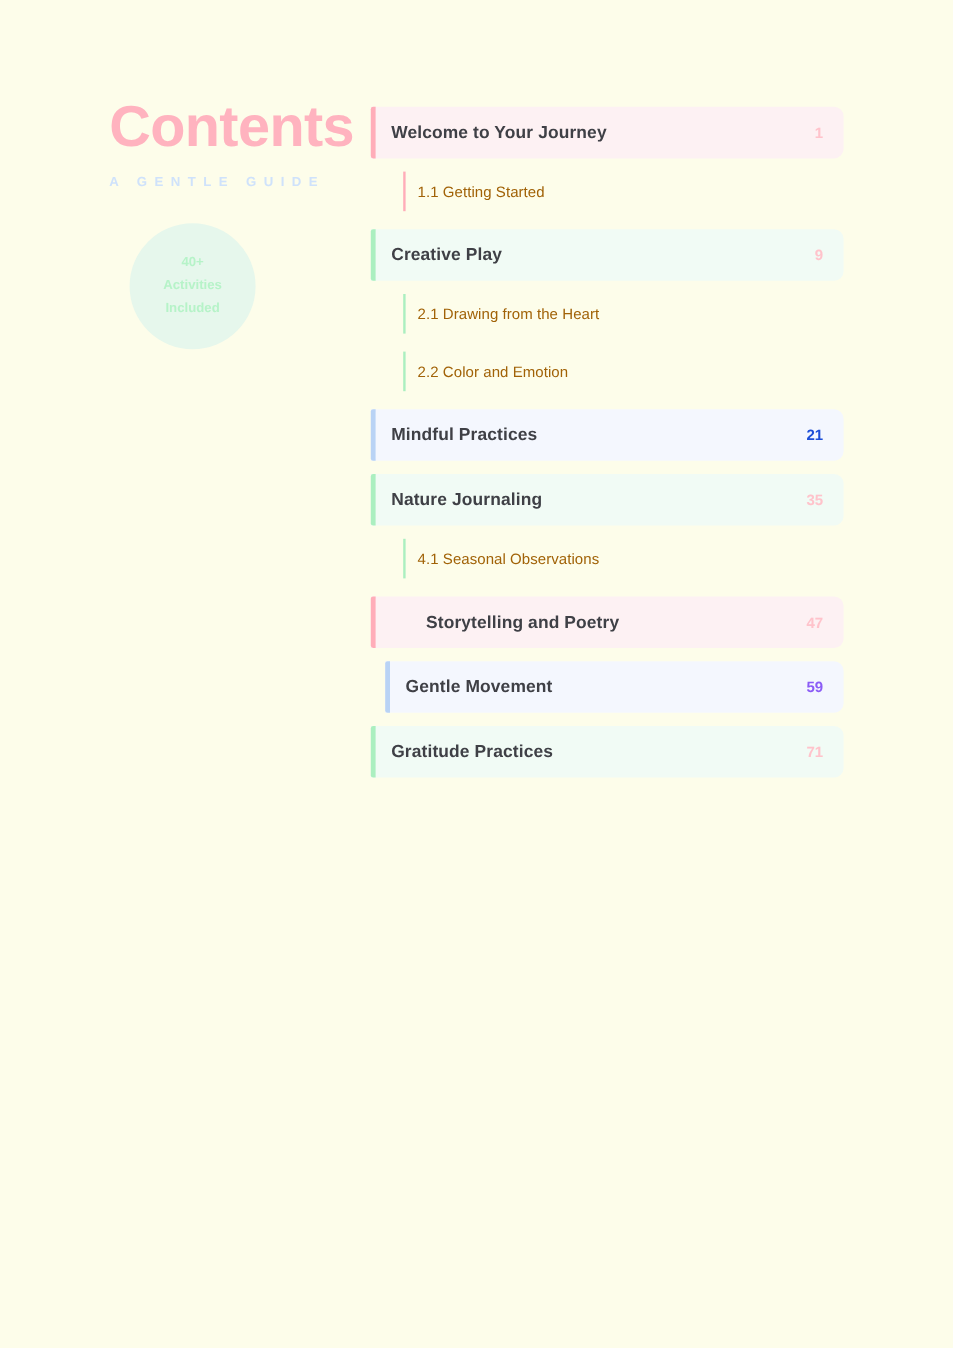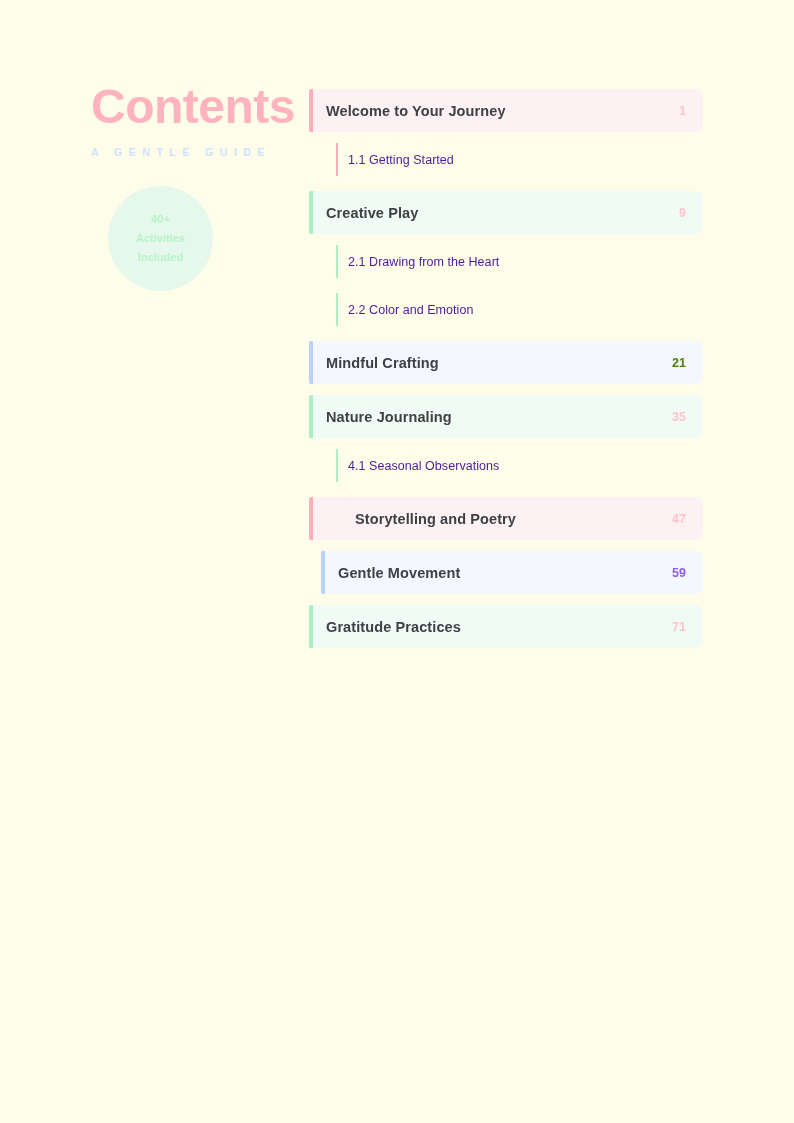--- a/index.html
+++ b/index.html
@@ -128,21 +128,21 @@
   .sub-bar {
     position: absolute;
     left: 0;
     top: 0;
     bottom: 0;
     width: 2px;
   }
 
   .sub-title {
     font-size: 12.5px;
-    color: #4c1d95;
+    color: #a16207;
     letter-spacing: 0.05px;
   }
 </style>
 </head>
 <body>
 
 <div class="page">
 
   <div class="left-col">
     <div class="page-title">Contents</div>
@@ -173,22 +173,22 @@
       <div class="sub-row">
         <div class="sub-bar" style="background: rgb(171, 239, 192);"></div>
         <div class="sub-title">2.1 Drawing from the Heart</div>
       </div>
       <div class="sub-row">
         <div class="sub-bar" style="background: rgb(171, 239, 192);"></div>
         <div class="sub-title">2.2 Color and Emotion</div>
       </div>
       <div class="chapter-row" style="background: rgb(244, 247, 254);">
         <div class="chapter-bar" style="background: rgb(185, 211, 245);"></div>
-        <div class="chapter-title">Mindful Crafting</div>
-        <div class="chapter-page" style="color: #4d7c0f;">21</div>
+        <div class="chapter-title">Mindful Practices</div>
+        <div class="chapter-page" style="color: #1d4ed8;">21</div>
       </div>
       <div class="chapter-row" style="background: rgb(241, 251, 245);">
         <div class="chapter-bar" style="background: rgb(171, 239, 192);"></div>
         <div class="chapter-title">Nature Journaling</div>
         <div class="chapter-page" style="color: rgb(255, 195, 203);">35</div>
       </div>
       <div class="sub-row">
         <div class="sub-bar" style="background: rgb(171, 239, 192);"></div>
         <div class="sub-title">4.1 Seasonal Observations</div>
       </div>

